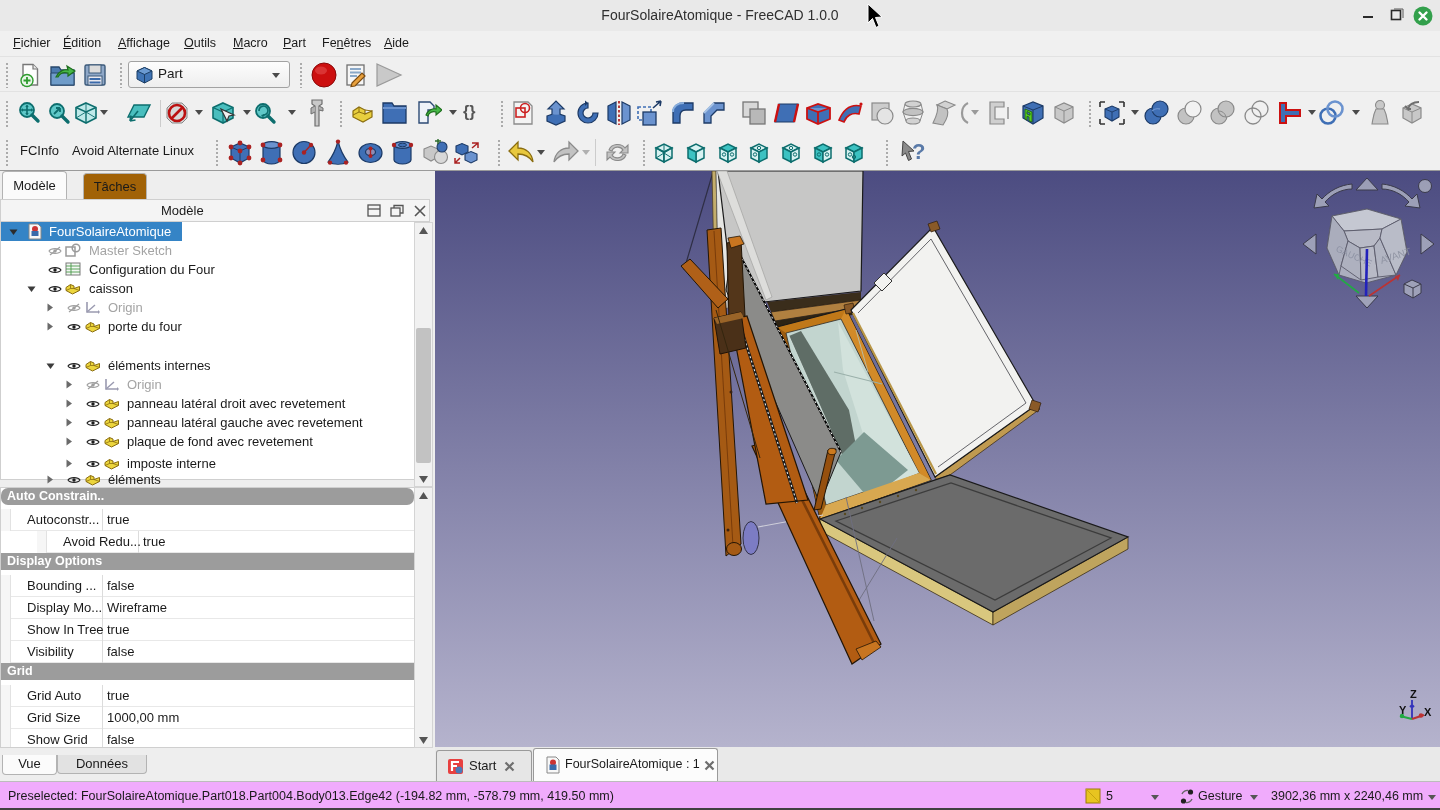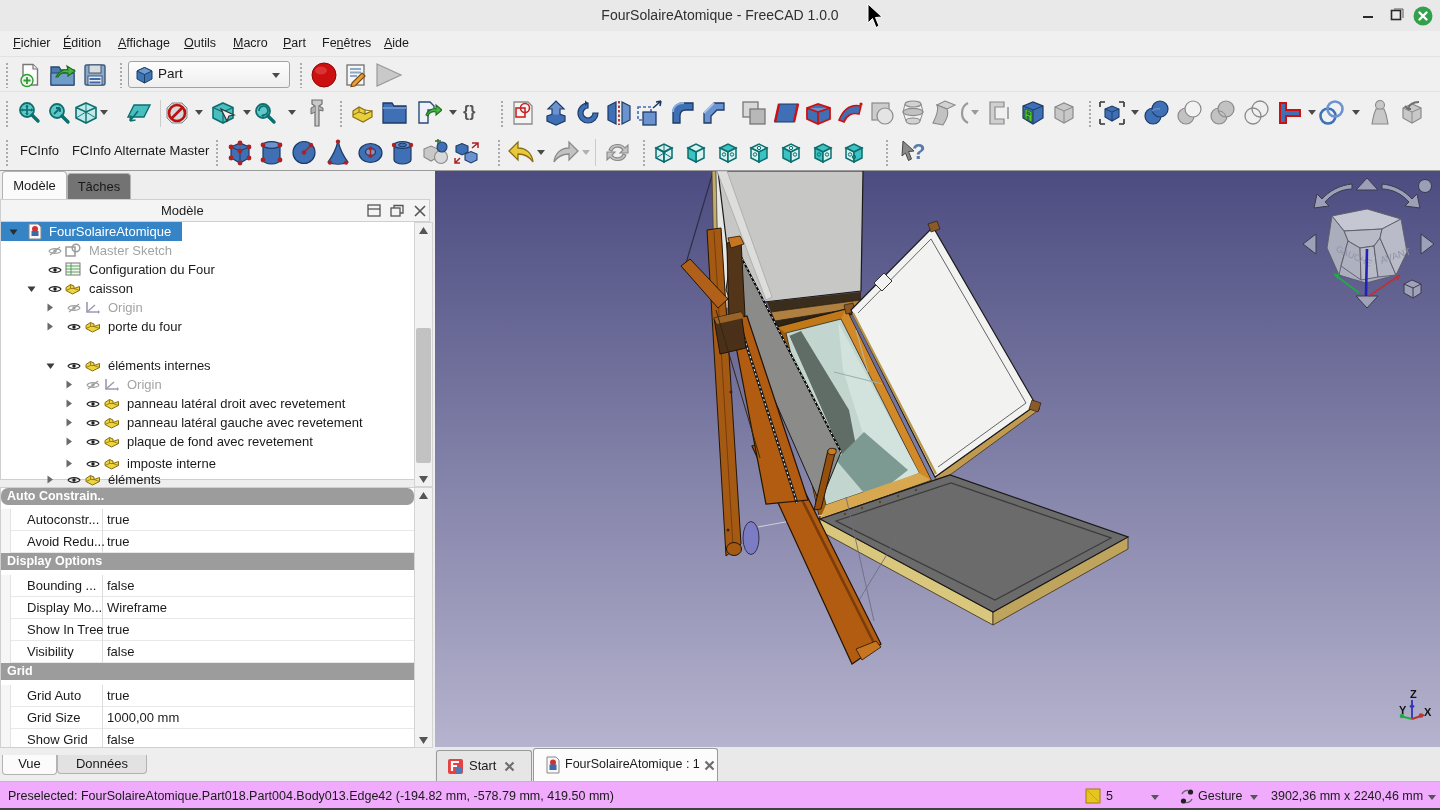--- a/index.html
+++ b/index.html
@@ -294,21 +294,21 @@
     </svg>
     <svg class="ticon" style="left:1399px;top:8px;" width="27" height="26" viewBox="0 0 27 26">
       <path d="M 4 8 L 13 4 L 22 8 L 22 18 L 13 23 L 4 18 Z" fill="#c8c8c8" stroke="#8a8a8a" stroke-width="1.2"></path>
       <path d="M 4 8 L 13 12 L 22 8 M 13 12 L 13 23" fill="none" stroke="#8a8a8a" stroke-width="1"></path>
       <path d="M 20 2 C 14 2 10 5 9 9 L 6 6 M 9 9 L 12 9" fill="none" stroke="#6e6e6e" stroke-width="1.8"></path>
     </svg>
   </div>
   <div id="tb3">
     <div class="handle" style="left:5px;top:5px;height:27px;"></div>
     <div class="tbtxt" style="left:20px;top:9px;">FCInfo</div>
-    <div class="tbtxt" style="left:72px;top:9px;">FCInfo Alternate Master</div>
+    <div class="tbtxt" style="left:72px;top:9px;">Avoid Alternate Linux</div>
     <div class="handle" style="left:215px;top:5px;height:27px;"></div>
     <svg class="ticon" style="left:226px;top:5px;" width="27" height="27" viewBox="0 0 27 27">
       <path d="M 5 8 L 14 4 L 23 8 L 23 19 L 14 24 L 5 19 Z" fill="#3f6fb5" stroke="#1c3a66" stroke-width="1.2"></path>
       <path d="M 5 8 L 14 12 L 23 8 M 14 12 L 14 24" fill="none" stroke="#1c3a66" stroke-width="1"></path>
       <circle cx="5" cy="8" r="2.4" fill="#aa2222"></circle>
         <circle cx="14" cy="4" r="2.4" fill="#aa2222"></circle>
         <circle cx="23" cy="8" r="2.4" fill="#aa2222"></circle>
       <circle cx="14" cy="12" r="2.4" fill="#aa2222"></circle>
         <circle cx="5" cy="19" r="2.4" fill="#aa2222"></circle>
         <circle cx="23" cy="19" r="2.4" fill="#aa2222"></circle>
@@ -422,21 +422,21 @@
         <circle cx="12" cy="17" r="1.7" fill="none" stroke="#0d6e6e" stroke-width="1"></circle>
       </svg>
     <div class="handle" style="left:885px;top:5px;height:27px;"></div>
     <svg class="ticon" style="left:900px;top:5px;" width="30" height="27" viewBox="0 0 30 27">
       <text x="12" y="20" font-size="22" font-weight="bold" fill="#5a7aa8" font-family="Liberation Sans">?</text>
       <path d="M 3 2 L 14 12 L 8.5 12.5 L 11.5 20 L 8.5 21.5 L 5.5 14 L 2 17 Z" fill="#8a8a8a" stroke="#444444" stroke-width="1"></path>
     </svg>
   </div>
   <div id="dock">
     <div class="dtab" style="left:2px;top:0;width:65px;height:28px;line-height:27px;background:#fbfbfb;z-index:2;">Modèle</div>
-    <div class="dtab" style="left:67px;top:2px;width:64px;height:26px;line-height:25px;background:#737373;">Tâches</div>
+    <div class="dtab" style="left:83px;top:2px;width:64px;height:26px;line-height:25px;background:#a16207;">Tâches</div>
     <div id="dockhead">
       <span class="abs" style="left:160px;top:3px;">Modèle</span>
       <svg class="abs" style="left:366px;top:4px;" width="60" height="14" viewBox="0 0 60 14">
         <rect x="1" y="1" width="12" height="11" fill="none" stroke="#555" stroke-width="1.3"></rect>
         <path d="M 1 5 L 13 5" stroke="#555" stroke-width="1.3"></path>
         <rect x="24" y="4" width="9" height="8" fill="none" stroke="#555" stroke-width="1.3"></rect>
         <path d="M 27 4 L 27 1.5 L 36 1.5 L 36 9 L 33 9" fill="none" stroke="#555" stroke-width="1.3"></path>
         <path d="M 48 2 L 58 12 M 58 2 L 48 12" stroke="#555" stroke-width="1.6"></path>
       </svg>
     </div>
@@ -632,21 +632,21 @@
     </div>
     <div class="abs" style="left:205px;top:317px;width:26px;height:4px;background-image:radial-gradient(circle,#9a9a9a 1px,transparent 1.2px);background-size:6px 4px;"></div>
     <div id="props">
       <div class="phead" style="top:0px;border-radius:7px;">Auto Constrain..</div>
       <div class="prow" style="top:21px;">
           <div class="abs" style="left:0;top:0;width:10px;height:22px;background:#f6f6f6;border-right:1px solid #e2e2e2;"></div>
           <div class="abs" style="left:101px;top:0;width:1px;height:22px;background:#dcdcdc;"></div>
           <span class="plabel">Autoconstr...</span>
           <span class="pvalue">true</span>
         </div>
-      <div class="prow" style="top:43px;">
+      <div class="prow" style="top:43px;margin-left:36px;">
           <div class="abs" style="left:0;top:0;width:10px;height:22px;background:#f6f6f6;border-right:1px solid #e2e2e2;"></div>
           <div class="abs" style="left:101px;top:0;width:1px;height:22px;background:#dcdcdc;"></div>
           <span class="plabel">Avoid Redu...</span>
           <span class="pvalue">true</span>
         </div>
       <div class="phead" style="top:65px;">Display Options</div>
       <div class="prow" style="top:87px;">
           <div class="abs" style="left:0;top:0;width:10px;height:22px;background:#f6f6f6;border-right:1px solid #e2e2e2;"></div>
           <div class="abs" style="left:101px;top:0;width:1px;height:22px;background:#dcdcdc;"></div>
           <span class="plabel">Bounding ...</span>

